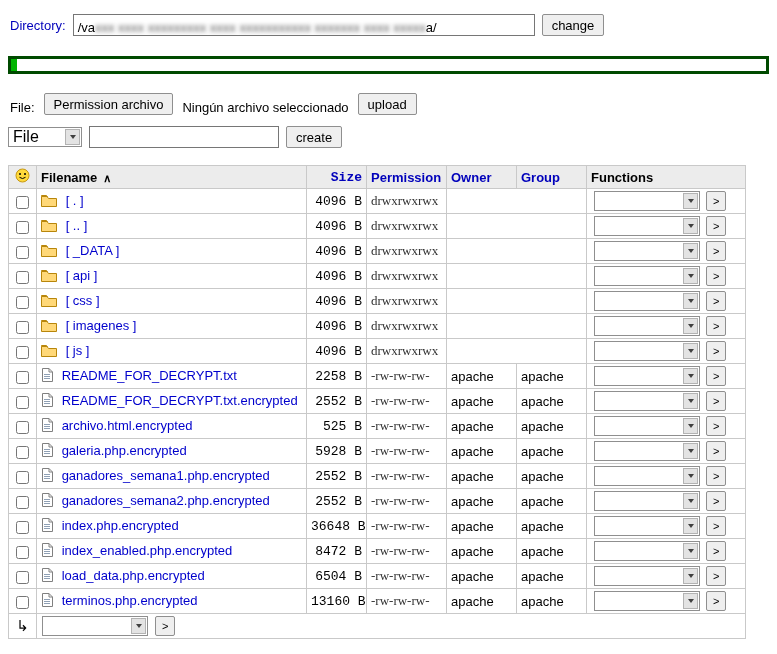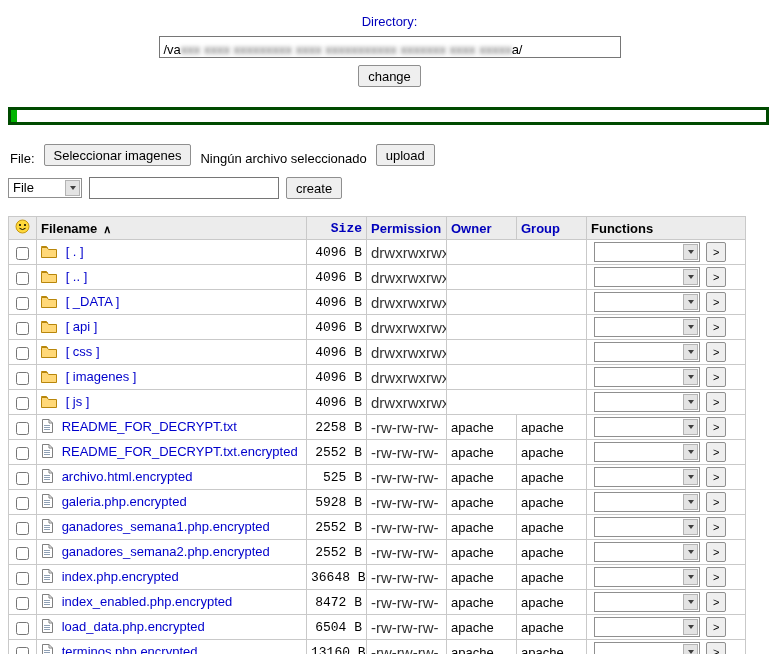--- a/index.html
+++ b/index.html
@@ -1,19 +1,19 @@
 <!DOCTYPE html>
 <html><head>
 <meta charset="utf-8">
 <style>
   html,body { margin:0; padding:0; background:#fff; }
   body { margin:8px; font-family:"Liberation Sans", sans-serif; font-size:13px; color:#000; width:761px; }
 
   
-  .dir-row { display:flex; align-items:center; gap:7px; margin:6px 0 20px 2px;flex-direction:column; }
+  .dir-row { display:flex; align-items:center; gap:7px; margin:6px 0 20px 2px; }
   .navy { color:#0000bb; }
   .fake-input { display:inline-flex; align-items:flex-end; width:452px; height:20px;
                 border:1px solid #767676; background:#fff; padding:0 4px; overflow:hidden; white-space:nowrap; }
   .blurred { filter:blur(2.2px); color:#555; overflow:hidden; }
 
   .progress-outer { height:12px; border:3px solid #004a00; background:#fff; margin:0 0 19px 0; position:relative; }
   .progress-fill  { position:absolute; left:0; top:0; bottom:0; width:6px; background:#00b400; }
 
   .upload-row { display:flex; align-items:flex-end; gap:9px; margin:0 0 11px 2px; }
   .create-row { display:flex; align-items:center; gap:7px; margin:0 0 17px 0; }
@@ -22,37 +22,37 @@
          background:#efefef; border:1px solid #8f8f8f; border-radius:2px;
          height:22px; padding:1px 9px; cursor:pointer; }
   .btn.go { height:20px; padding:0 6px; font-size:11px; line-height:1; }
 
   .text-input { height:20px; border:1px solid #767676; font-family:"Liberation Sans", sans-serif;
                 font-size:13px; padding:0 4px; }
 
   
   .sel { position:relative; display:inline-flex; align-items:stretch; background:#fff;
          border:1px solid #8f8f8f; height:20px; box-sizing:border-box; cursor:default; }
-  .sel-text { flex:1; padding:1px 2px 0 4px; font-size:13px; line-height:16px;
+  .sel-text { flex:1; padding:1px 2px 0 4px; font-size:16px; line-height:16px;
               overflow:hidden; white-space:nowrap; }
   .arrow-box { width:15px; margin:1px; background:#e3e3e3; border:1px solid #b3b3b3;
                display:flex; align-items:center; justify-content:center; box-sizing:border-box; }
   .arrow-box::after { content:""; width:0; height:0;
                border-left:3.5px solid transparent; border-right:3.5px solid transparent;
                border-top:4.5px solid #404040; }
 
   
   table { border-collapse:collapse; table-layout:fixed; width:737px; }
   th, td { border:1px solid #c9c9c9; padding:2px 4px; height:19px; overflow:hidden;
            white-space:nowrap; box-sizing:border-box; }
   thead th { background:#ececec; text-align:left; font-weight:bold; height:23px; }
   th.col-size, td.col-size { text-align:right;font-family:Liberation Mono, monospace; }
   td.col-check, th.col-check { text-align:center; padding:2px 2px; }
   .sort { font-size:11px; margin-left:6px; font-weight:bold; }
-  .perm { font-family:Liberation Sans, sans-serif; font-size:15px; color:#333; }
+  .perm { font-family:Liberation Serif, serif; font-size:13px; color:#333; }
   .fname-link { color:#0000cc; text-decoration:none; }
   .icon { display:inline-block; vertical-align:-2px; margin-right:5px; }
   .func-wrap { display:flex; align-items:center; gap:6px; padding-left:3px; }
   .func-sel { width:106px; }
   input[type="checkbox"] { width:13px; height:13px; margin:0; vertical-align:middle; }
   .ret-arrow { font-size:15px; line-height:13px; }
   tfoot td { height:22px; }
   .foot-wrap { display:flex; align-items:center; gap:7px; padding-left:1px; }
 </style>
 </head>
@@ -67,21 +67,21 @@
   </div>
   <button class="btn">change</button>
 </div>
 
 <div class="progress-outer">
   <div class="progress-fill"></div>
 </div>
 
 <div class="upload-row">
   <span>File:</span>
-  <button class="btn">Seleccionar imagenes</button>
+  <button class="btn">Permission archivo</button>
   <span>Ningún archivo seleccionado</span>
   <button class="btn">upload</button>
 </div>
 
 <div class="create-row">
   <span class="sel" style="width:74px">
     <span class="sel-text">File</span>
     <span class="arrow-box"></span>
   </span>
   <input class="text-input" style="width: 180px;" value="">

